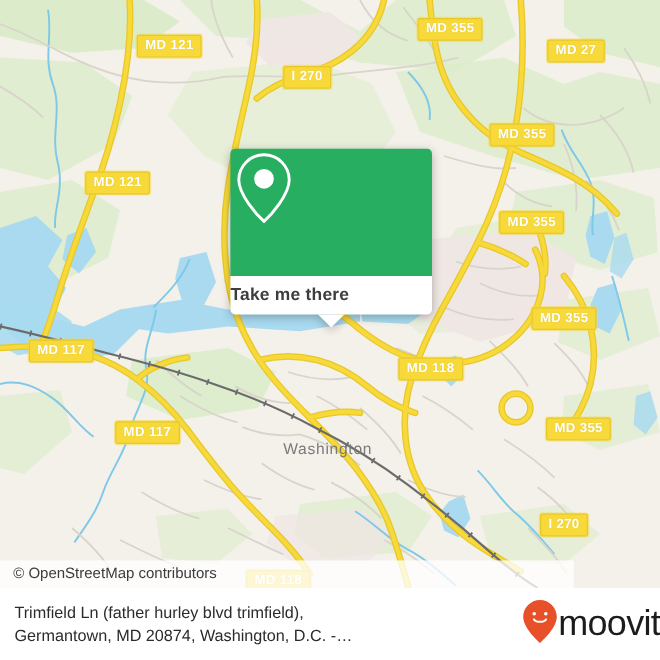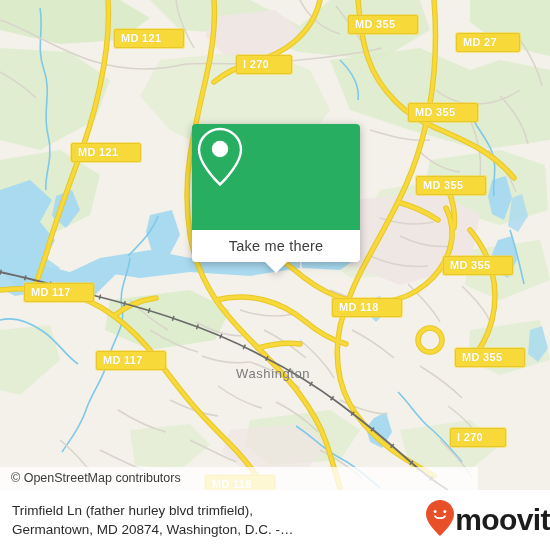--- a/index.html
+++ b/index.html
@@ -18,21 +18,21 @@
   .shield{
     position:absolute;
     background:#f7d93a;
     border:1.5px solid #e8c72a;
     border-radius:2px;
     color:#ffffff;
     font-size:11px;
     font-weight:bold;
     letter-spacing:.3px;
     line-height:14px;
-    padding:1px 22px 2px 6px;
+    padding:1px 6px 2px 6px;
     white-space:nowrap;
     box-shadow:0 0 0 1px rgba(247,217,58,.55);
     font-family:"Liberation Sans", sans-serif;
     text-shadow:0 0 1px rgba(0,0,0,.12);
   }
 
   
   .place-label{
     position:absolute;
     color:#7a7a7a;
@@ -64,21 +64,21 @@
   #callout-head{
     background:#27ae60;
     height:106px;
     border-radius:4px 4px 0 0;
     display:flex;align-items:center;justify-content:center;
   }
   #callout-body{
     background:#ffffff;
     height:32px;
     border-radius:0 0 4px 4px;
-    display:flex;align-items:center;justify-content:center;
+    display:flex;align-items:center;justify-content:flex-start;font-weight:bold;
   }
   #callout-label{
     color:#3d3d3d;
     font-size:14.5px;
     letter-spacing:.2px;
     font-family:"Liberation Sans", sans-serif;
   }
   #callout-tail{
     position:absolute;
     left:50%;margin-left:-11px;top:138px;
@@ -102,21 +102,20 @@
     color:#2b2b2b;
     font-size:13.5px;
     line-height:19px;
     font-family:"Liberation Sans", sans-serif;
   }
   #footer-text span{display:block;}
   #brand{
     flex:0 0 auto;
     display:flex;align-items:center;
     margin-left:8px;
-    font-weight:bold;
   }
   #brand-word{
     color:#1c1c1c;
     font-size:30px;
     letter-spacing:-.6px;
     line-height:30px;
     font-family:"Liberation Sans", sans-serif;
   }
 </style>
 </head>

